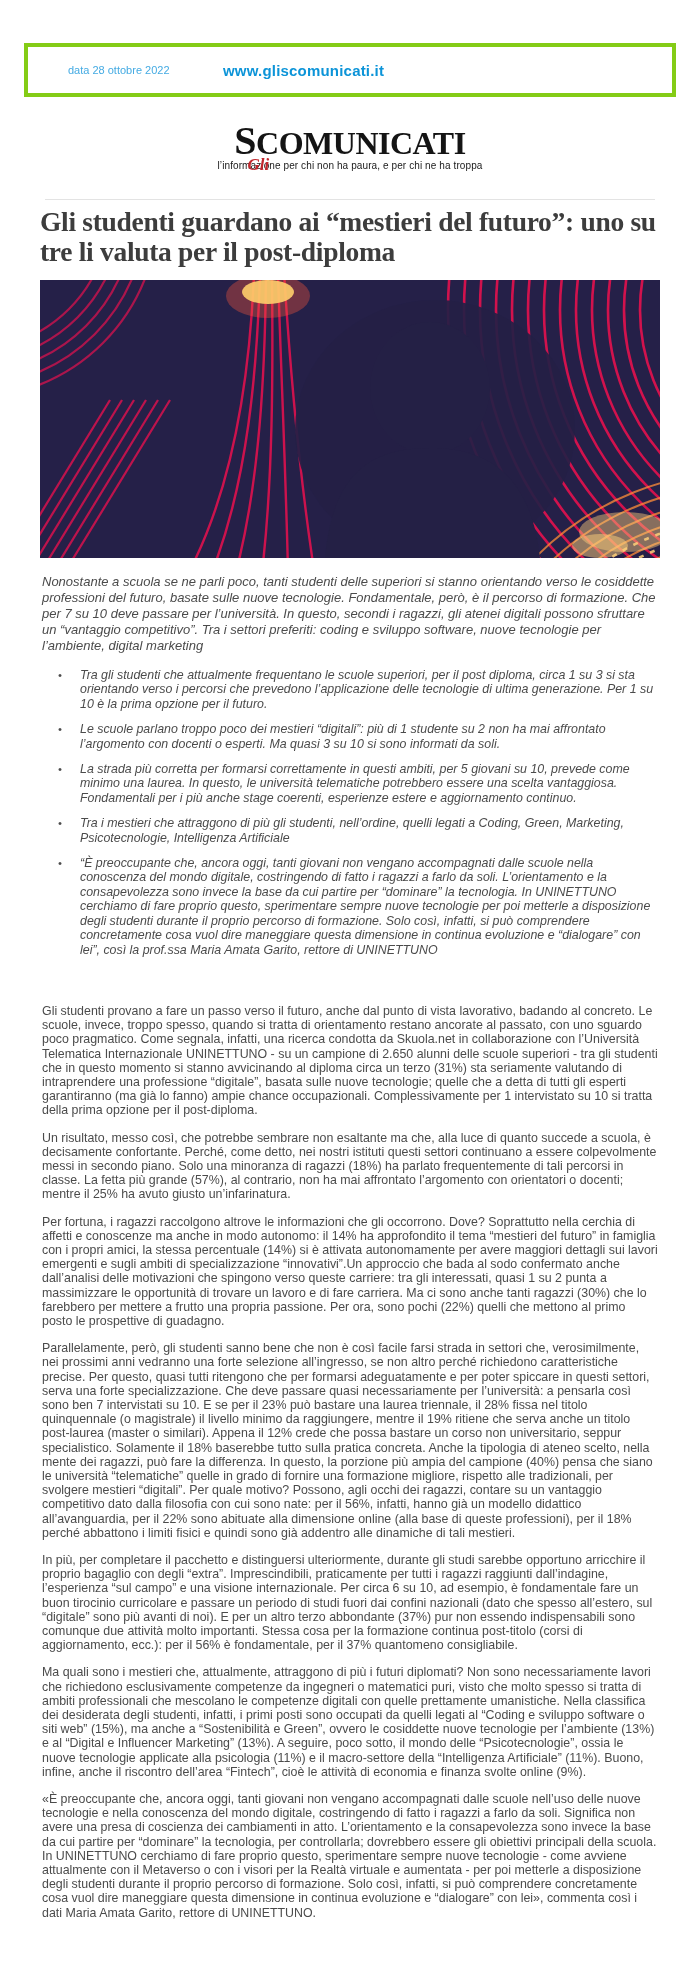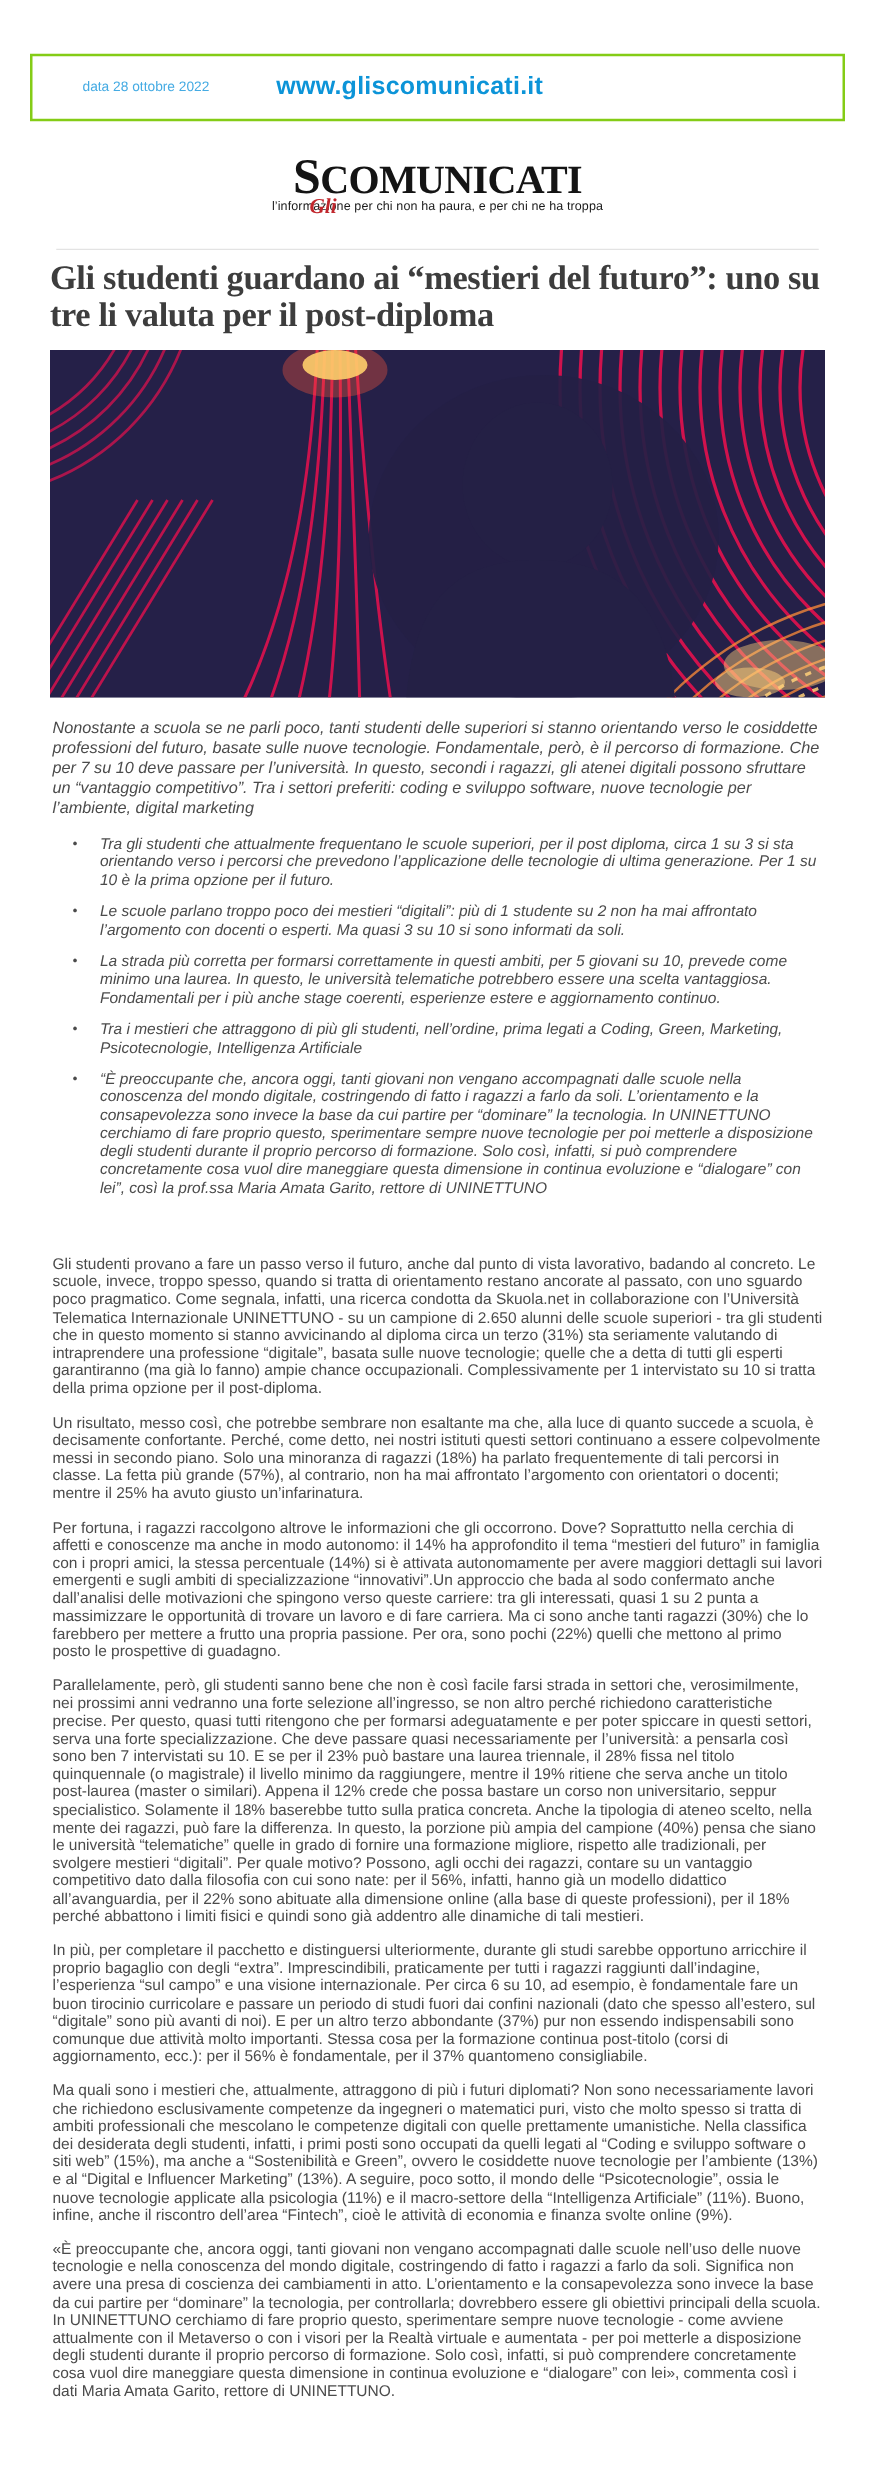--- a/index.html
+++ b/index.html
@@ -11,36 +11,36 @@
     background:#ffffff;
     font-family:"Liberation Sans", sans-serif;
     color:#4b4b4b;
     box-sizing:border-box;
   }
   
   .header-box{
     position:relative;
     margin:43px 24px 0 24px;
     height:54px;
-    border:2px solid #84cc16;
+    border:4px solid #84cc16;
     box-sizing:border-box;
     text-align:center;
   }
   .header-date{
     position:absolute;
     left:40px; top:50%;
     transform:translateY(-50%);
     font-size:11px;
     color:#45abe3;
   }
   .header-url{
     position:absolute;
     left:195px; top:50%;
     transform:translateY(-50%);
-    font-size:20px;
+    font-size:15px;
     font-weight:bold;
     color:#0c94d8;
     text-decoration:none;
     letter-spacing:0.2px;
   }
   
   .masthead{ text-align:center; margin-top:24px; }
   .logo-wrap{ position:relative; display:inline-block; line-height:1; }
   .logo-gli{
     position:absolute;
@@ -223,21 +223,21 @@
       <ellipse cx="560" cy="266" rx="28" ry="12" fill="#ffcf7a" opacity="0.5"></ellipse>
     </svg>
   </div>
 
   <p class="intro">Nonostante a scuola se ne parli poco, tanti studenti delle superiori si stanno orientando verso le cosiddette professioni del futuro, basate sulle nuove tecnologie. Fondamentale, però, è il percorso di formazione. Che per 7 su 10 deve passare per l’università. In questo, secondi i ragazzi, gli atenei digitali possono sfruttare un “vantaggio competitivo”. Tra i settori preferiti: coding e sviluppo software, nuove tecnologie per l’ambiente, digital marketing</p>
 
   <ul class="bullets">
     <li><span class="bullet-marker">•</span><span>Tra gli studenti che attualmente frequentano le scuole superiori, per il post diploma, circa 1 su 3 si sta orientando verso i percorsi che prevedono l’applicazione delle tecnologie di ultima generazione. Per 1 su 10 è la prima opzione per il futuro.</span></li>
     <li><span class="bullet-marker">•</span><span>Le scuole parlano troppo poco dei mestieri “digitali”: più di 1 studente su 2 non ha mai affrontato l’argomento con docenti o esperti. Ma quasi 3 su 10 si sono informati da soli.</span></li>
     <li><span class="bullet-marker">•</span><span>La strada più corretta per formarsi correttamente in questi ambiti, per 5 giovani su 10, prevede come minimo una laurea. In questo, le università telematiche potrebbero essere una scelta vantaggiosa. Fondamentali per i più anche stage coerenti, esperienze estere e aggiornamento continuo.</span></li>
-    <li><span class="bullet-marker">•</span><span>Tra i mestieri che attraggono di più gli studenti, nell’ordine, prima legati a Coding, Green, Marketing, Psicotecnologie, Intelligenza Artificiale</span></li>
+    <li><span class="bullet-marker">•</span><span>Tra i mestieri che attraggono di più gli studenti, nell’ordine, quelli legati a Coding, Green, Marketing, Psicotecnologie, Intelligenza Artificiale</span></li>
     <li><span class="bullet-marker">•</span><span>“È preoccupante che, ancora oggi, tanti giovani non vengano accompagnati dalle scuole nella conoscenza del mondo digitale, costringendo di fatto i ragazzi a farlo da soli. L’orientamento e la consapevolezza sono invece la base da cui partire per “dominare” la tecnologia. In UNINETTUNO cerchiamo di fare proprio questo, sperimentare sempre nuove tecnologie per poi metterle a disposizione degli studenti durante il proprio percorso di formazione. Solo così, infatti, si può comprendere concretamente cosa vuol dire maneggiare questa dimensione in continua evoluzione e “dialogare” con lei”, così la prof.ssa Maria Amata Garito, rettore di UNINETTUNO</span></li>
   </ul>
 
   <div class="article-body">
     <p>Gli studenti provano a fare un passo verso il futuro, anche dal punto di vista lavorativo, badando al concreto. Le scuole, invece, troppo spesso, quando si tratta di orientamento restano ancorate al passato, con uno sguardo poco pragmatico. Come segnala, infatti, una ricerca condotta da Skuola.net in collaborazione con l’Università Telematica Internazionale UNINETTUNO - su un campione di 2.650 alunni delle scuole superiori - tra gli studenti che in questo momento si stanno avvicinando al diploma circa un terzo (31%) sta seriamente valutando di intraprendere una professione “digitale”, basata sulle nuove tecnologie; quelle che a detta di tutti gli esperti garantiranno (ma già lo fanno) ampie chance occupazionali. Complessivamente per 1 intervistato su 10 si tratta della prima opzione per il post-diploma.</p>
     <p>Un risultato, messo così, che potrebbe sembrare non esaltante ma che, alla luce di quanto succede a scuola, è decisamente confortante. Perché, come detto, nei nostri istituti questi settori continuano a essere colpevolmente messi in secondo piano. Solo una minoranza di ragazzi (18%) ha parlato frequentemente di tali percorsi in classe. La fetta più grande (57%), al contrario, non ha mai affrontato l’argomento con orientatori o docenti; mentre il 25% ha avuto giusto un’infarinatura.</p>
     <p>Per fortuna, i ragazzi raccolgono altrove le informazioni che gli occorrono. Dove? Soprattutto nella cerchia di affetti e conoscenze ma anche in modo autonomo: il 14% ha approfondito il tema “mestieri del futuro” in famiglia con i propri amici, la stessa percentuale (14%) si è attivata autonomamente per avere maggiori dettagli sui lavori emergenti e sugli ambiti di specializzazione “innovativi”.Un approccio che bada al sodo confermato anche dall’analisi delle motivazioni che spingono verso queste carriere: tra gli interessati, quasi 1 su 2 punta a massimizzare le opportunità di trovare un lavoro e di fare carriera. Ma ci sono anche tanti ragazzi (30%) che lo farebbero per mettere a frutto una propria passione. Per ora, sono pochi (22%) quelli che mettono al primo posto le prospettive di guadagno.</p>
     <p>Parallelamente, però, gli studenti sanno bene che non è così facile farsi strada in settori che, verosimilmente, nei prossimi anni vedranno una forte selezione all’ingresso, se non altro perché richiedono caratteristiche precise. Per questo, quasi tutti ritengono che per formarsi adeguatamente e per poter spiccare in questi settori, serva una forte specializzazione. Che deve passare quasi necessariamente per l’università: a pensarla così sono ben 7 intervistati su 10. E se per il 23% può bastare una laurea triennale, il 28% fissa nel titolo quinquennale (o magistrale) il livello minimo da raggiungere, mentre il 19% ritiene che serva anche un titolo post-laurea (master o similari). Appena il 12% crede che possa bastare un corso non universitario, seppur specialistico. Solamente il 18% baserebbe tutto sulla pratica concreta. Anche la tipologia di ateneo scelto, nella mente dei ragazzi, può fare la differenza. In questo, la porzione più ampia del campione (40%) pensa che siano le università “telematiche” quelle in grado di fornire una formazione migliore, rispetto alle tradizionali, per svolgere mestieri “digitali”. Per quale motivo? Possono, agli occhi dei ragazzi, contare su un vantaggio competitivo dato dalla filosofia con cui sono nate: per il 56%, infatti, hanno già un modello didattico all’avanguardia, per il 22% sono abituate alla dimensione online (alla base di queste professioni), per il 18% perché abbattono i limiti fisici e quindi sono già addentro alle dinamiche di tali mestieri.</p>
     <p>In più, per completare il pacchetto e distinguersi ulteriormente, durante gli studi sarebbe opportuno arricchire il proprio bagaglio con degli “extra”. Imprescindibili, praticamente per tutti i ragazzi raggiunti dall’indagine, l’esperienza “sul campo” e una visione internazionale. Per circa 6 su 10, ad esempio, è fondamentale fare un buon tirocinio curricolare e passare un periodo di studi fuori dai confini nazionali (dato che spesso all’estero, sul “digitale” sono più avanti di noi). E per un altro terzo abbondante (37%) pur non essendo indispensabili sono comunque due attività molto importanti. Stessa cosa per la formazione continua post-titolo (corsi di aggiornamento, ecc.): per il 56% è fondamentale, per il 37% quantomeno consigliabile.</p>
     <p>Ma quali sono i mestieri che, attualmente, attraggono di più i futuri diplomati? Non sono necessariamente lavori che richiedono esclusivamente competenze da ingegneri o matematici puri, visto che molto spesso si tratta di ambiti professionali che mescolano le competenze digitali con quelle prettamente umanistiche. Nella classifica dei desiderata degli studenti, infatti, i primi posti sono occupati da quelli legati al “Coding e sviluppo software o siti web” (15%), ma anche a “Sostenibilità e Green”, ovvero le cosiddette nuove tecnologie per l’ambiente (13%) e al “Digital e Influencer Marketing” (13%). A seguire, poco sotto, il mondo delle “Psicotecnologie”, ossia le nuove tecnologie applicate alla psicologia (11%) e il macro-settore della “Intelligenza Artificiale” (11%). Buono, infine, anche il riscontro dell’area “Fintech”, cioè le attività di economia e finanza svolte online (9%).</p>

